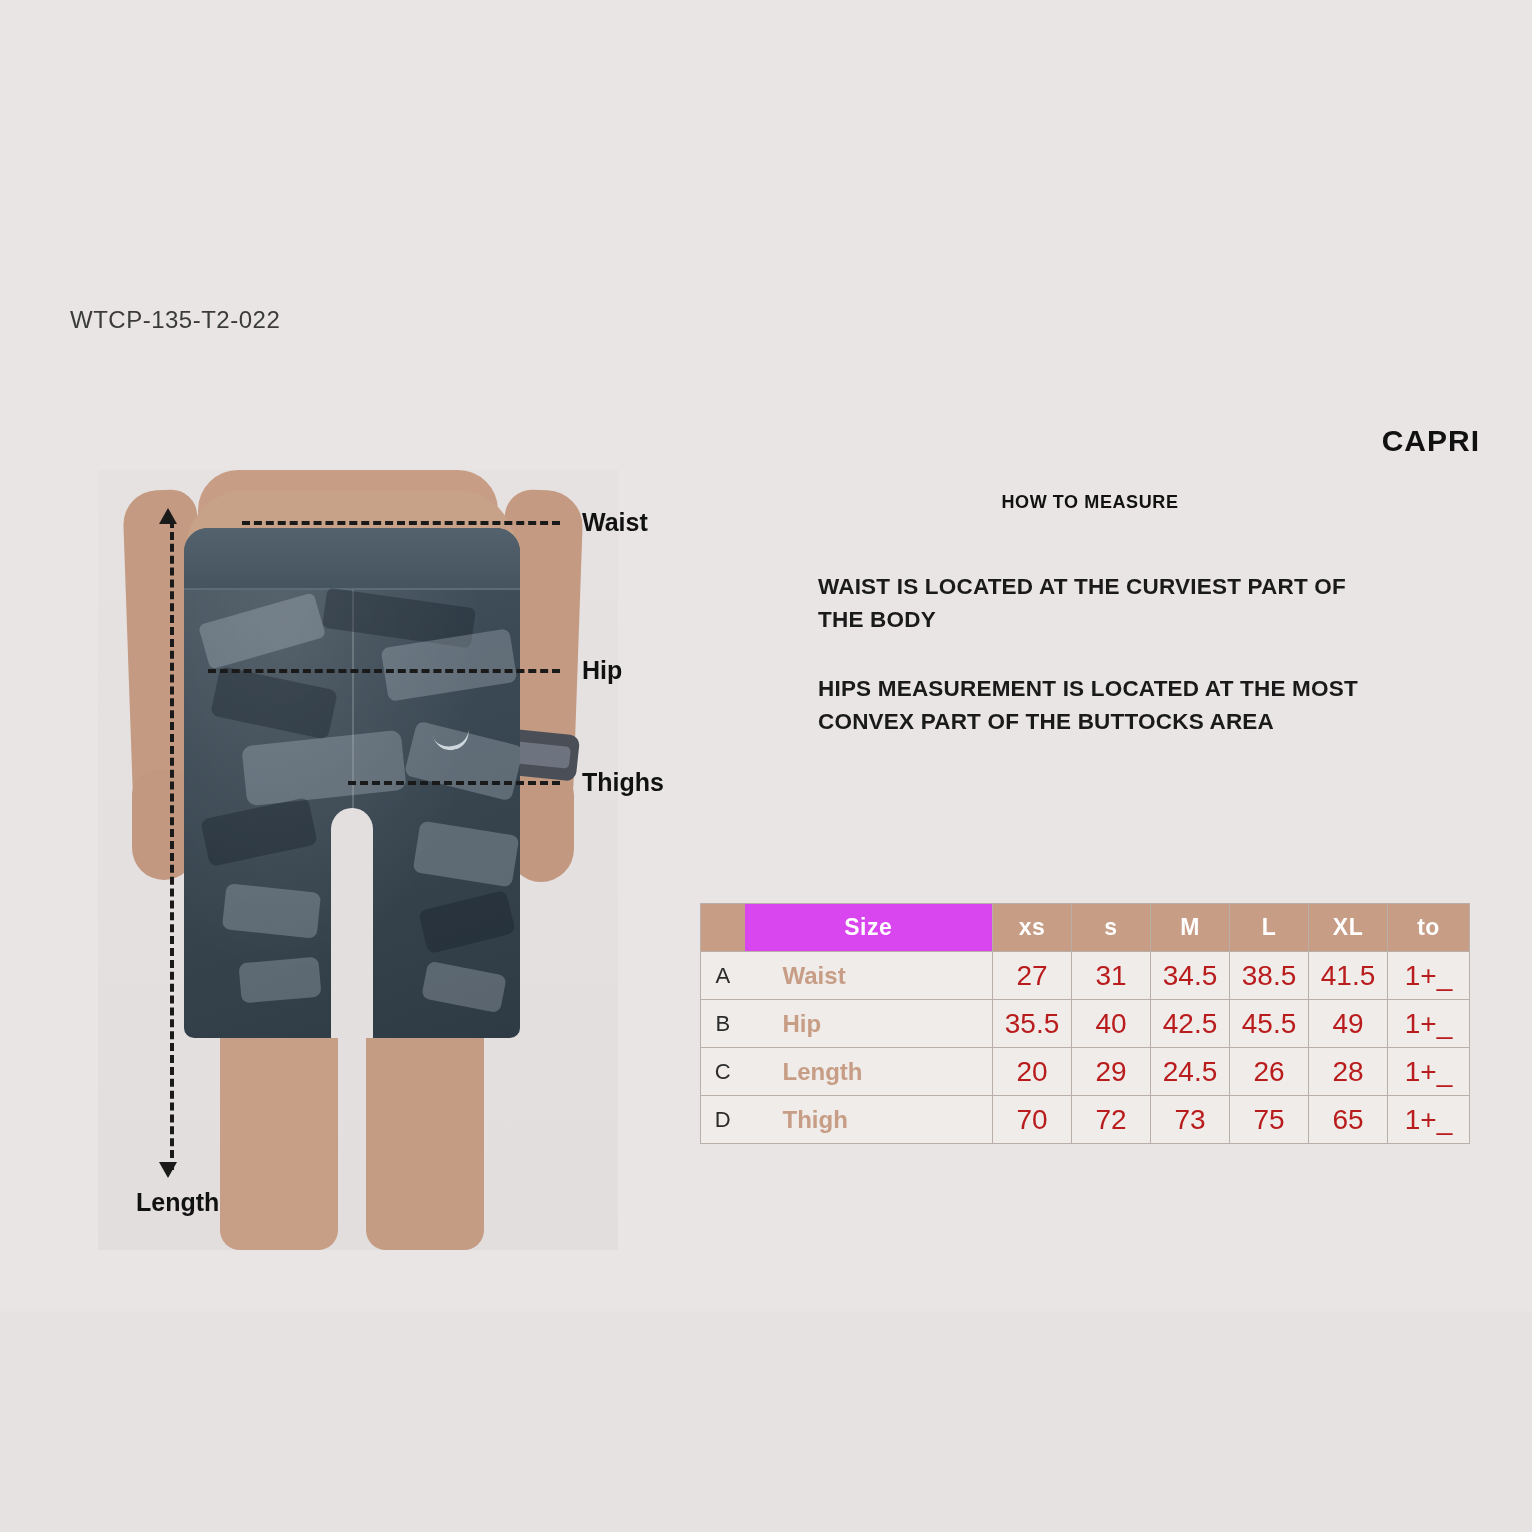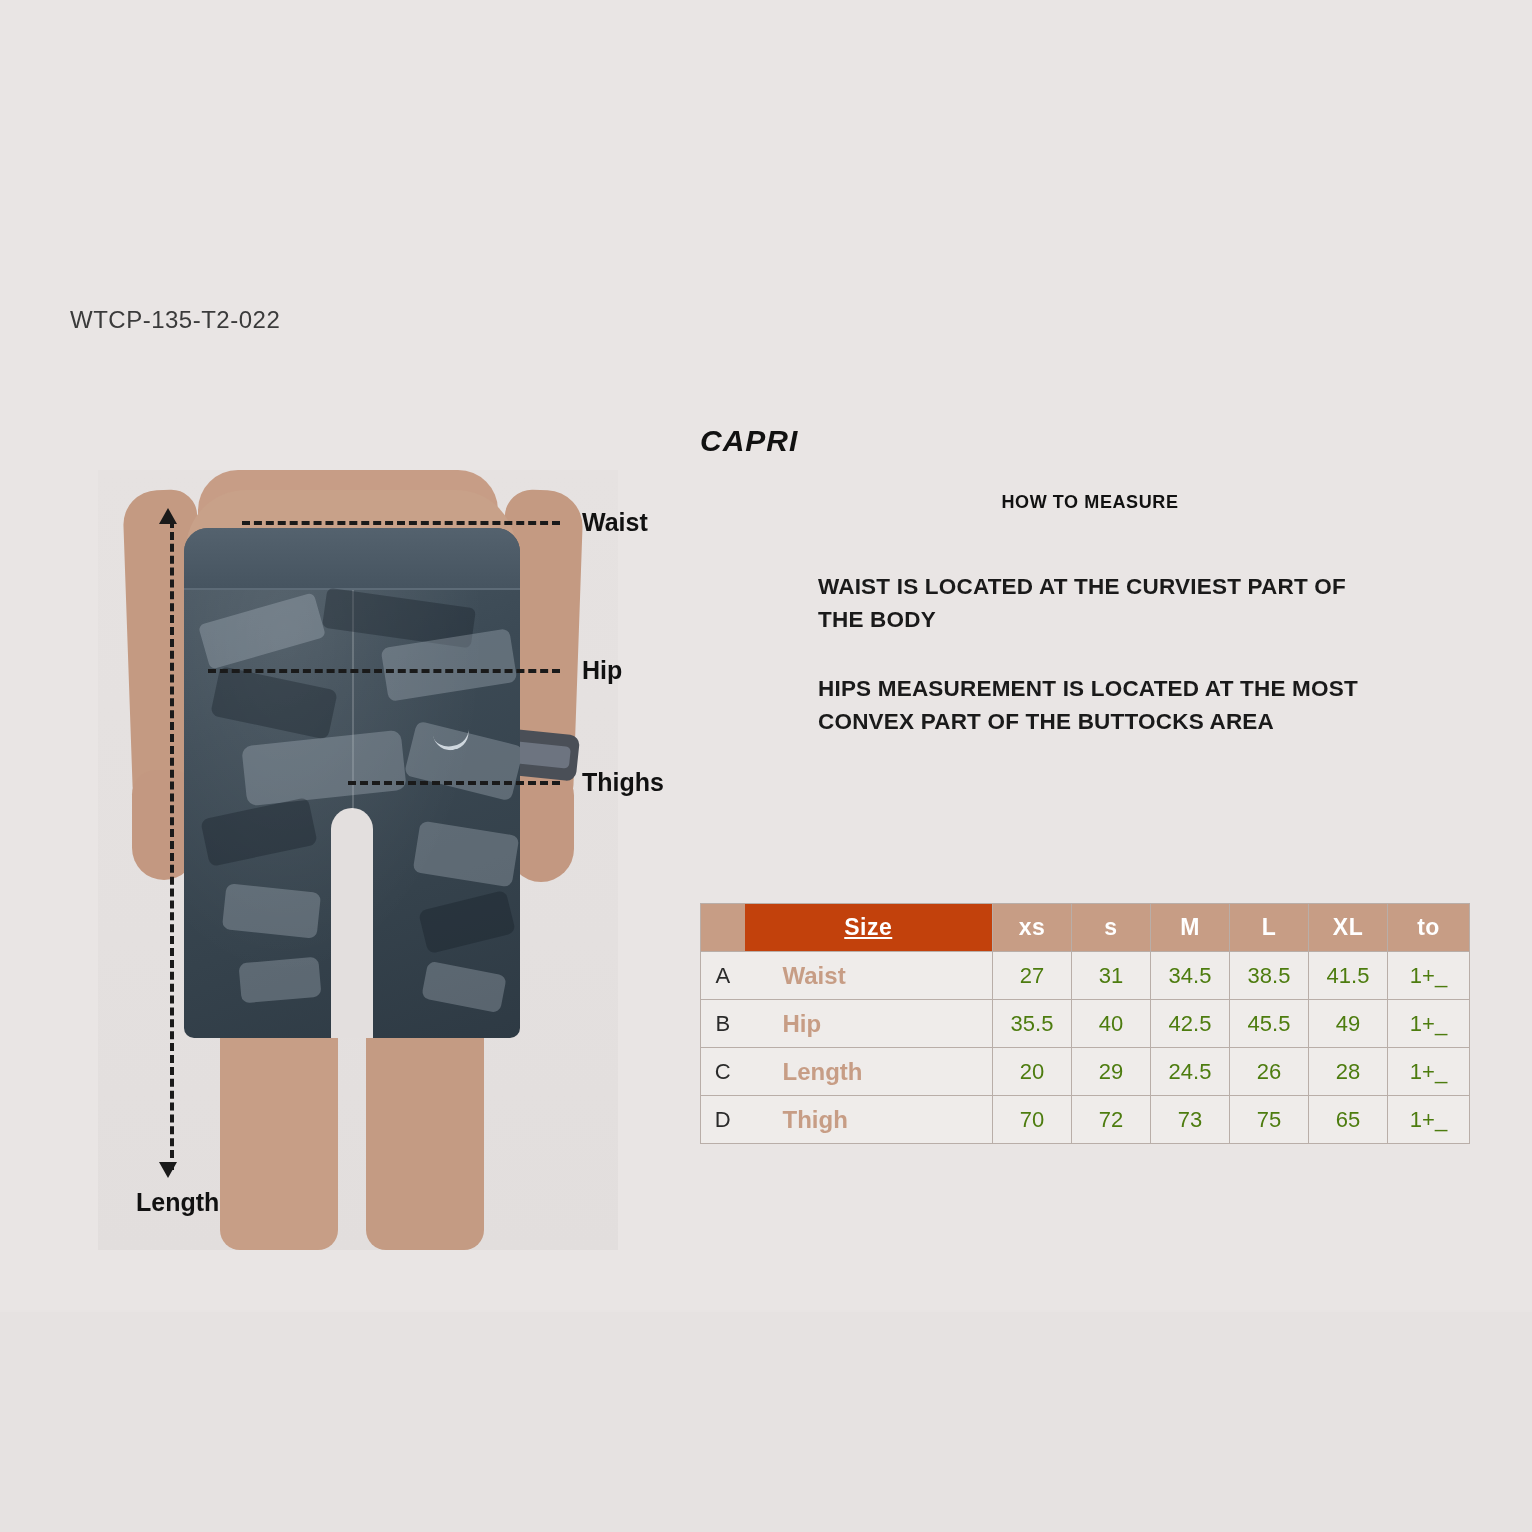--- a/index.html
+++ b/index.html
@@ -247,26 +247,25 @@
     color: #111;
     white-space: nowrap;
   }
 
   
   .title {
     position: absolute;
     left: 700px;
     top: 424px;
     width: 780px;
-    text-align: left;
+    text-align: right;
     font-size: 30px;
     font-weight: bold;
     letter-spacing: 1px;
     color: #111;
-    font-style: italic;
   }
   .subtitle {
     position: absolute;
     left: 700px;
     top: 492px;
     width: 780px;
     text-align: center;
     font-size: 18px;
     font-weight: bold;
     letter-spacing: 0.6px;
@@ -292,23 +291,23 @@
     left: 700px;
     top: 903px;
     width: 768px;
     border-collapse: collapse;
     table-layout: fixed;
     background: #efecea;
   }
   .sizetable th, .sizetable td {
     border: 1px solid #b9aea8;
     height: 45px;
-    font-size: 22px;
+    font-size: 28px;
     text-align: center;
-    color: #4d7c0f;
+    color: #b91c1c;
     font-weight: normal;
   }
   .sizetable thead th {
     background: #c79d85;
     color: #ffffff;
     font-weight: bold;
     font-size: 23px;
     letter-spacing: 0.5px;
   }
   .col-letter { width: 44px; }
@@ -327,23 +326,22 @@
     color: #c79d85;
     font-weight: bold;
     font-size: 24px;
     border-left: 0;
   }
   .sizetable thead th.letterhead {
     background: #c79d85;
     border-right: 0;
   }
   .sizetable thead th.namehead {
-    background: #c2410c;
+    background: #d946ef;
     border-left: 0;
-    text-decoration: underline;
   }
 </style>
 </head>
 <body>
 
 <div class="page">
   <div class="sheet"></div>
   <div class="bottom-band"></div>
 
   <div class="sku">WTCP-135-T2-022</div>

